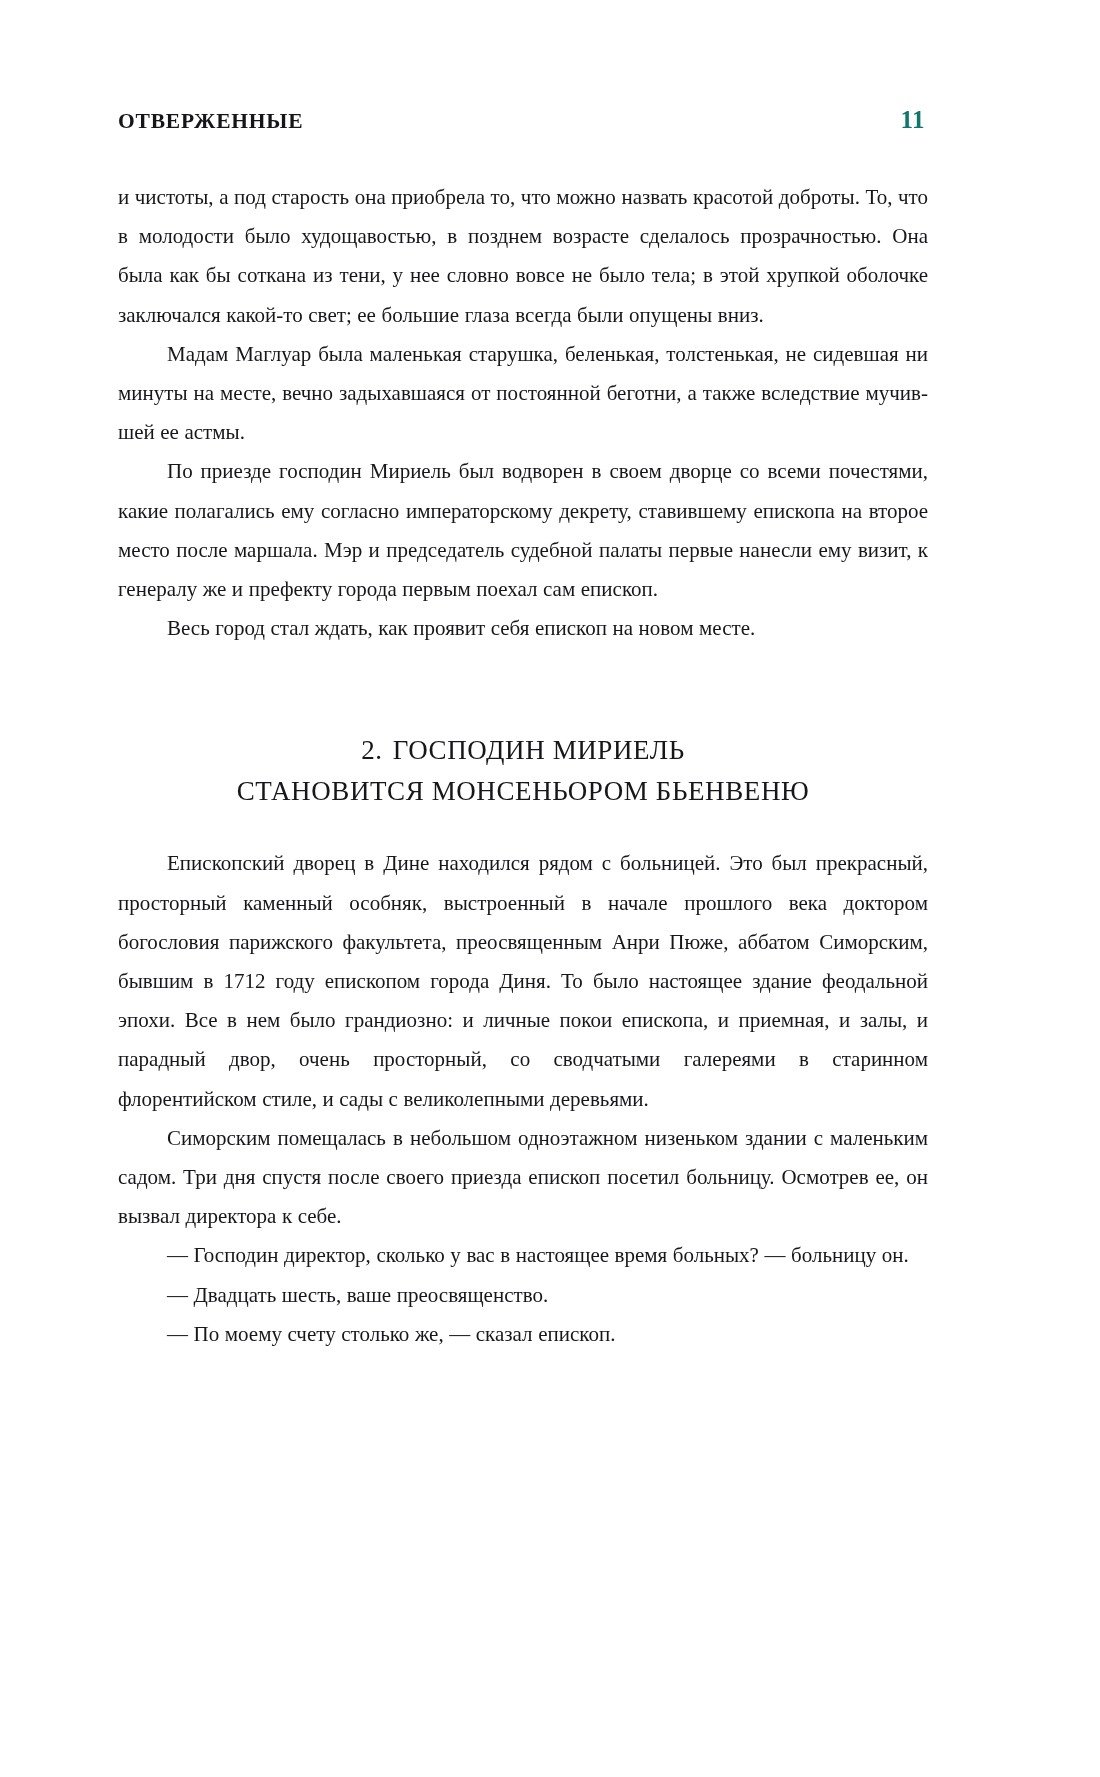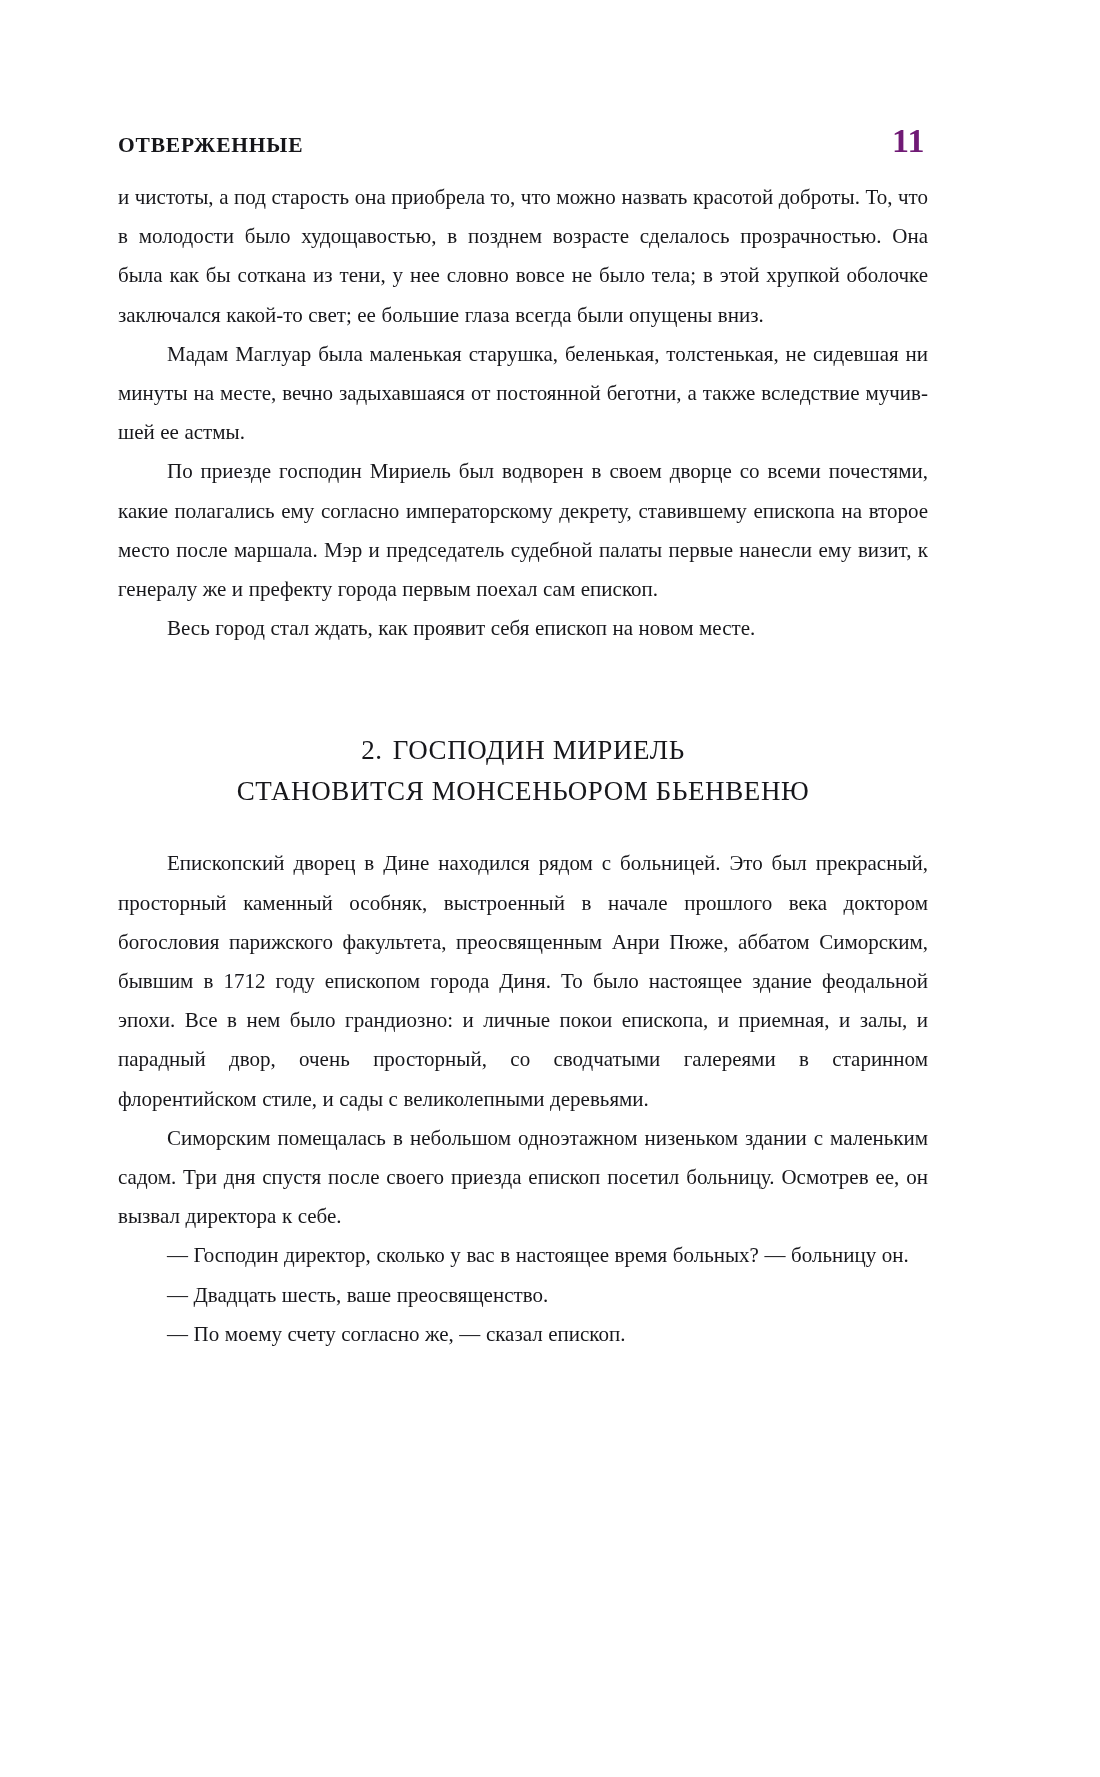--- a/index.html
+++ b/index.html
@@ -18,40 +18,40 @@
     overflow: hidden;
     font-family: "Liberation Serif", "DejaVu Serif", serif;
     color: #18181b;
     -webkit-font-smoothing: antialiased;
   }
 
   
   .running-head {
     position: absolute;
     left: 118px;
-    top: 122px;
+    top: 106px;
     width: 807px;
     height: 30px;
     display: flex;
     align-items: baseline;
     justify-content: space-between;
   }
 
   .running-title {
     font-size: 21.5px;
     letter-spacing: 0.8px;
     font-weight: 700;
     color: #16161a;
     font-family: "Liberation Serif", "DejaVu Serif", serif;
   }
 
   .folio {
-    font-size: 34px;
+    font-size: 25px;
     font-weight: 700;
-    color: #701a75;
+    color: #0f766e;
     letter-spacing: 0.5px;
   }
 
   
   .textblock {
     position: absolute;
     left: 118px;
     top: 178px;
     width: 810px;
   }
@@ -120,16 +120,16 @@
     <div class="gap-after-heading"></div>
 
     <p class="para">Епископский дворец в Дине находился рядом с больницей. Это был прекрасный, просторный каменный особняк, вы­строенный в начале прошлого века доктором богословия па­рижского факультета, преосвященным Анри Пюже, абба­том Симорским, бывшим в 1712 году епископом города Ди­ня. То было настоящее здание феодальной эпохи. Все в нем было грандиозно: и личные покои епископа, и приемная, и залы, и парадный двор, очень просторный, со сводчатыми галереями в старинном флорентийском стиле, и сады с ве­ликолепными деревьями.</p>
 
     <p class="para">Симорским помещалась в небольшом одноэтажном низень­ком здании с маленьким садом. Три дня спустя после своего приезда епископ посетил больницу. Осмотрев ее, он вызвал директора к себе.</p>
 
     <p class="para">— Господин директор, сколько у вас в настоящее время больных? — больницу он.</p>
 
     <p class="para">— Двадцать шесть, ваше преосвященство.</p>
 
-    <p class="para">— По моему счету согласно же, — сказал епископ.</p>
+    <p class="para">— По моему счету столько же, — сказал епископ.</p>
 
   </div>
 </div>
 
 </body></html>

